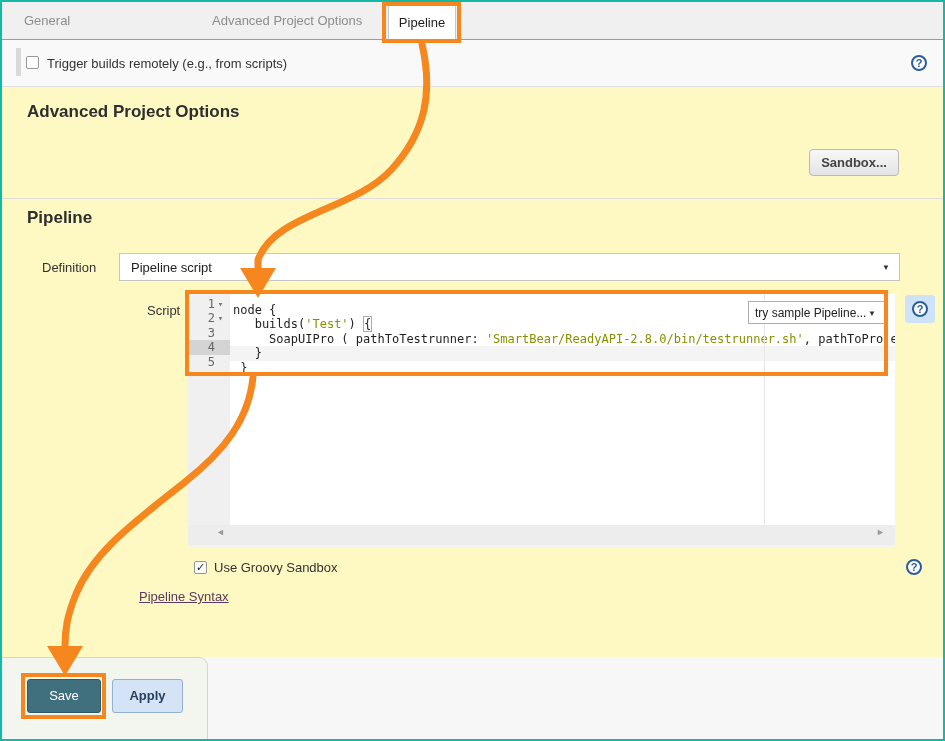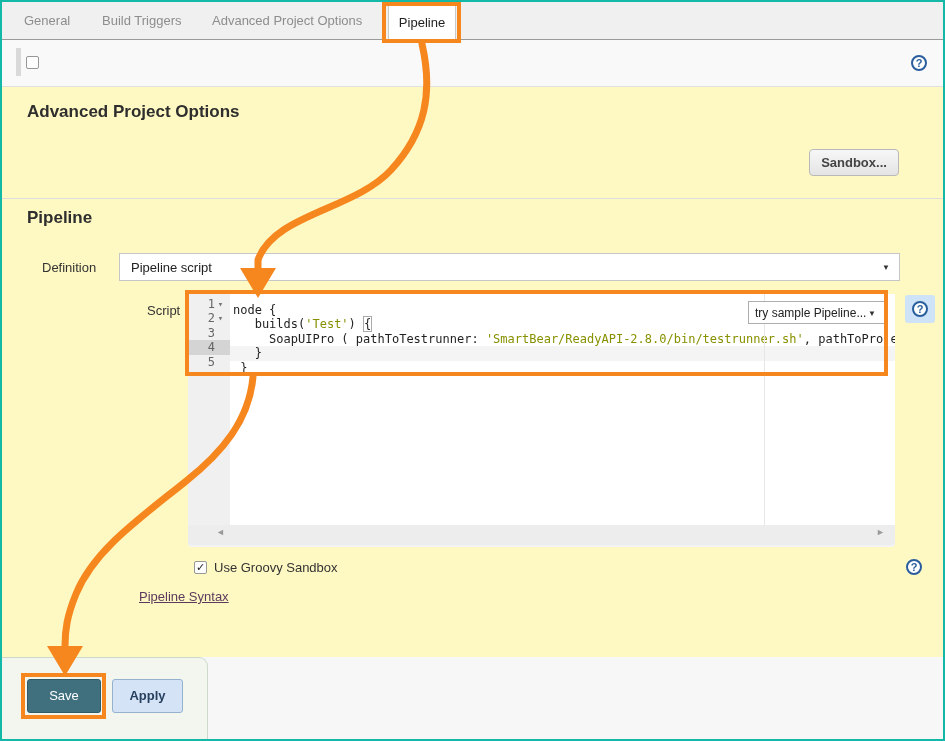--- a/index.html
+++ b/index.html
@@ -90,28 +90,28 @@
   .overlay path{stroke:var(--orange); stroke-width:7; fill:none; stroke-linecap:round;}
   .overlay polygon{fill:var(--orange);}
 </style>
 </head>
 <body>
 
 <div class="screen">
 
   <div class="tabbar">
     <div class="tab" style="left:22px;">General</div>
-    <div class="tab" style="left:100px;">Build Triggers</div>
     <div class="tab" style="left:210px;">Advanced Project Options</div>
     <div class="tab active" style="left:386px; width:68px;">Pipeline</div>
   </div>
 
   <div class="row-trigger"></div>
   <div class="left-strip"></div>
   <div class="checkbox" style="left:24px; top:54px;"></div>
+  <div class="label13" style="left:45px; top:54px;">Trigger builds remotely (e.g., from scripts)</div>
   <div class="help" style="left:909px; top:53px;">?</div>
   <div class="divider" style="top:84px;"></div>
 
   <h2 class="section" style="left:25px; top:100px;">Advanced Project Options</h2>
   <div class="btn-advanced">Sandbox...</div>
   <div class="divider" style="top:196px; background:#dddddd;"></div>
 
   <h2 class="section" style="left:25px; top:206px;">Pipeline</h2>
 
   <div class="label13" style="left:40px; top:258px;">Definition</div>

